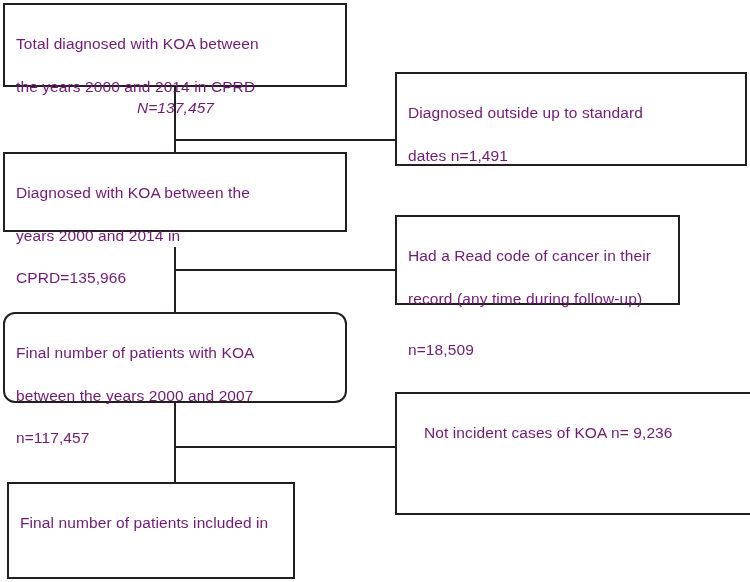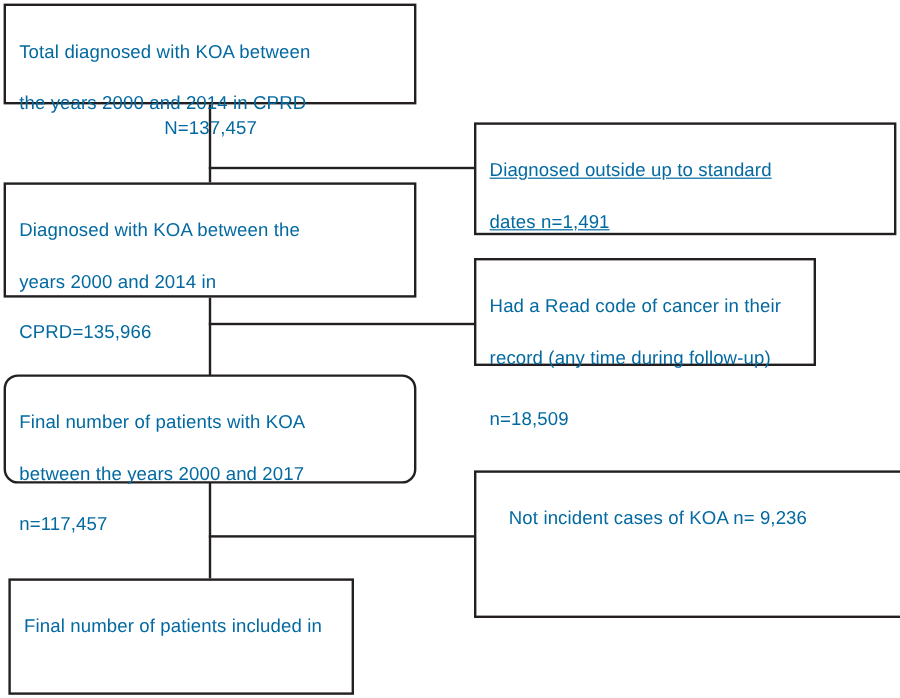--- a/index.html
+++ b/index.html
@@ -22,31 +22,32 @@
     width: 750px;
     height: 582px;
   }
   .node {
     position: absolute;
     box-sizing: border-box;
     border: 2px solid #231f20;
     background: #ffffff;
     font-size: 15.5px;
     line-height: 1.37;
-    color: #0369a1;
+    color: #701a75;
     padding: 7px 10px 6px 11px;
     white-space: pre-line;
     letter-spacing: 0.1px;
   }
   .node.center-last {
     text-align: left;
   }
   .node .lastline-center {
     display: block;
     text-align: center;
+    font-style: italic;
   }
   .node .gap-line {
     display: block;
     height: 0.55em;
   }
   .connector {
     position: absolute;
     background: #231f20;
   }
   .connector.v { width: 2px; }
@@ -64,37 +65,37 @@
   <div class="connector h" style="left:174px; top:139px; width:222px;"></div>
   <div class="connector h" style="left:174px; top:269px; width:222px;"></div>
   <div class="connector h" style="left:174px; top:446px; width:222px;"></div>
 
   <div class="node center-last" style="left:3px; top:3px; width:344px; height:84px;">
     <span>Total diagnosed with KOA between</span><br>
     <span>the years 2000 and 2014 in CPRD</span>
     <span class="lastline-center">N=137,457</span>
   </div>
 
-  <div class="node" style="left:3px; top:152px; width:344px; height:96px;">
+  <div class="node" style="left:3px; top:152px; width:344px; height:80px;">
     <span>Diagnosed with KOA between the</span><br>
     <span>years 2000 and 2014 in</span><br>
     <span>CPRD=135,966</span>
   </div>
 
   <div class="node" style="left:3px; top:312px; width:344px; height:91px;border-radius:12px;">
     <span>Final number of patients with KOA</span><br>
-    <span>between the years 2000 and 2017</span><br>
+    <span>between the years 2000 and 2007</span><br>
     <span>n=117,457</span>
   </div>
 
   <div class="node" style="left:7px; top:482px; width:288px; height:97px;">
     <span>Final number of patients included in</span><br>
   </div>
 
-  <div class="node" style="left:395px; top:102px; width:352px; height:94px;text-decoration:underline;">
+  <div class="node" style="left:395px; top:72px; width:352px; height:94px;">
     <span>Diagnosed outside up to standard</span><br>
     <span>dates n=1,491</span>
   </div>
 
   <div class="node" style="left:395px; top:215px; width:285px; height:90px;">
     <span>Had a Read code of cancer in their</span><br>
     <span>record (any time during follow-up)</span>
     <span class="gap-line"></span>
     <span>n=18,509</span>
   </div>

